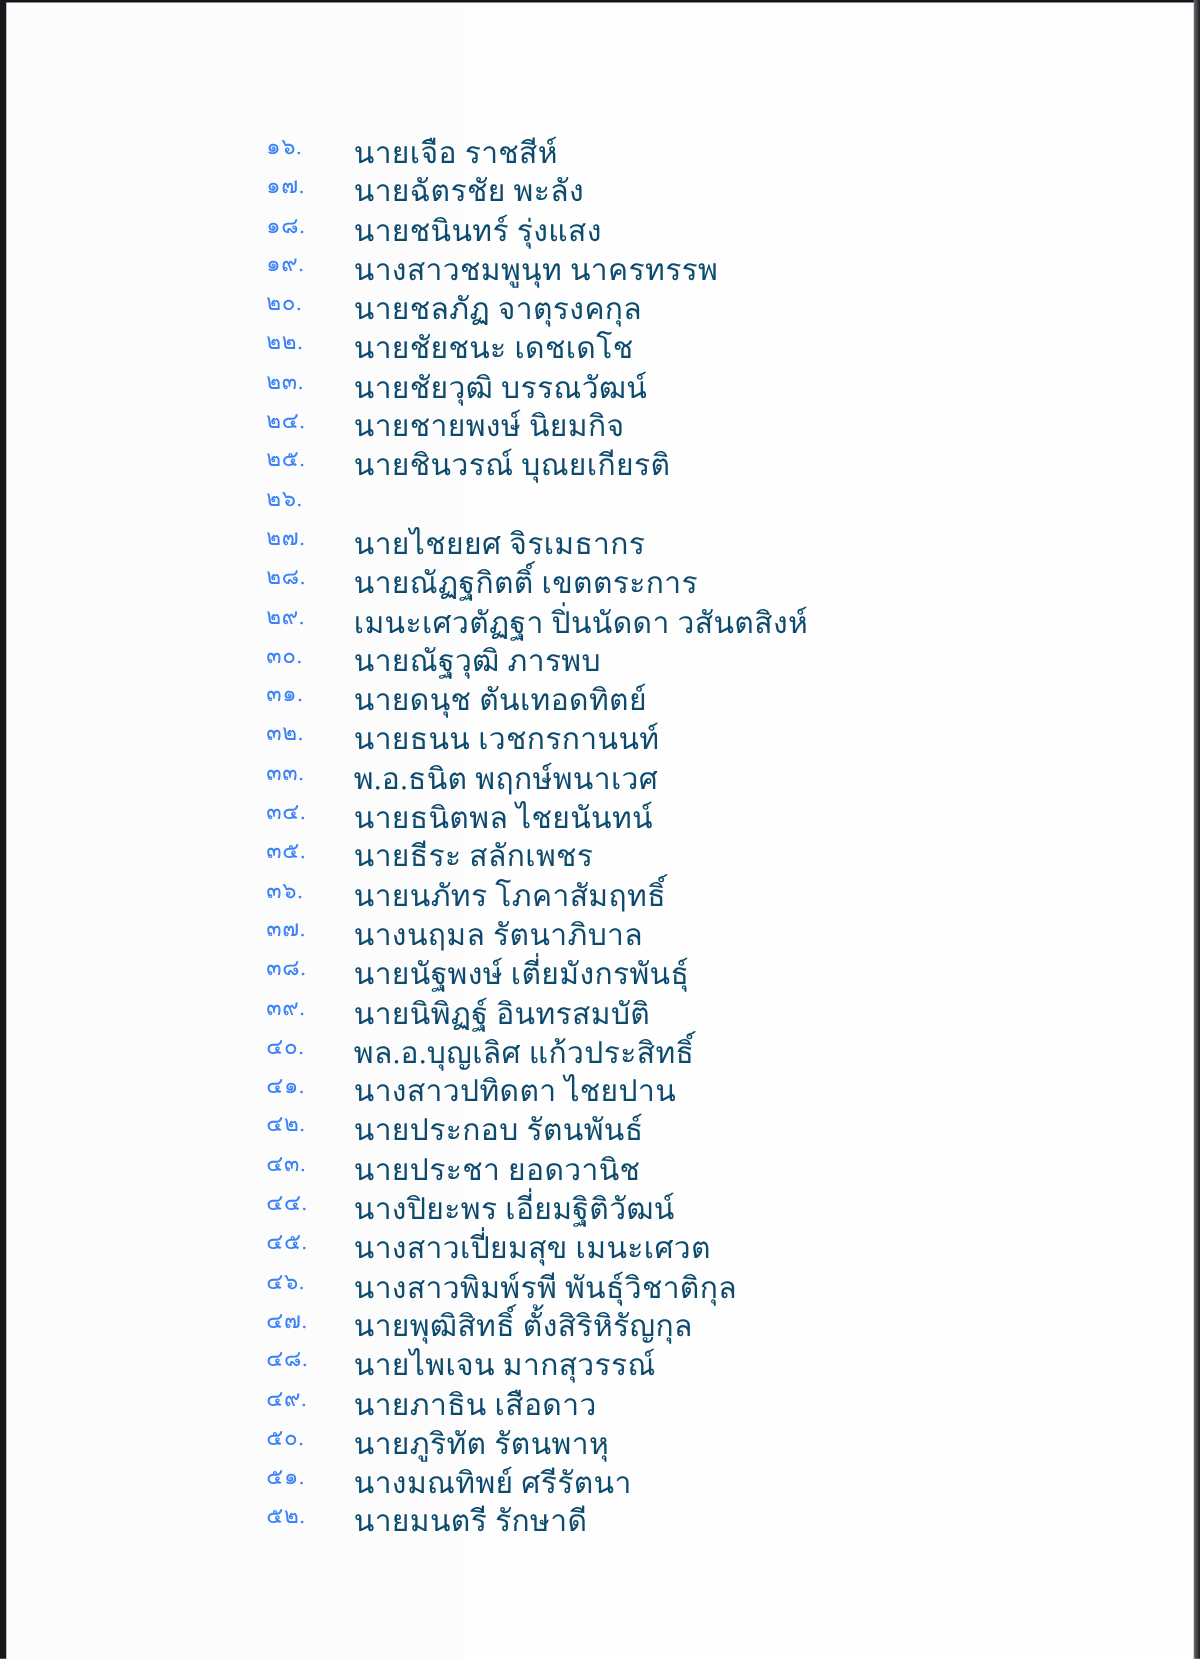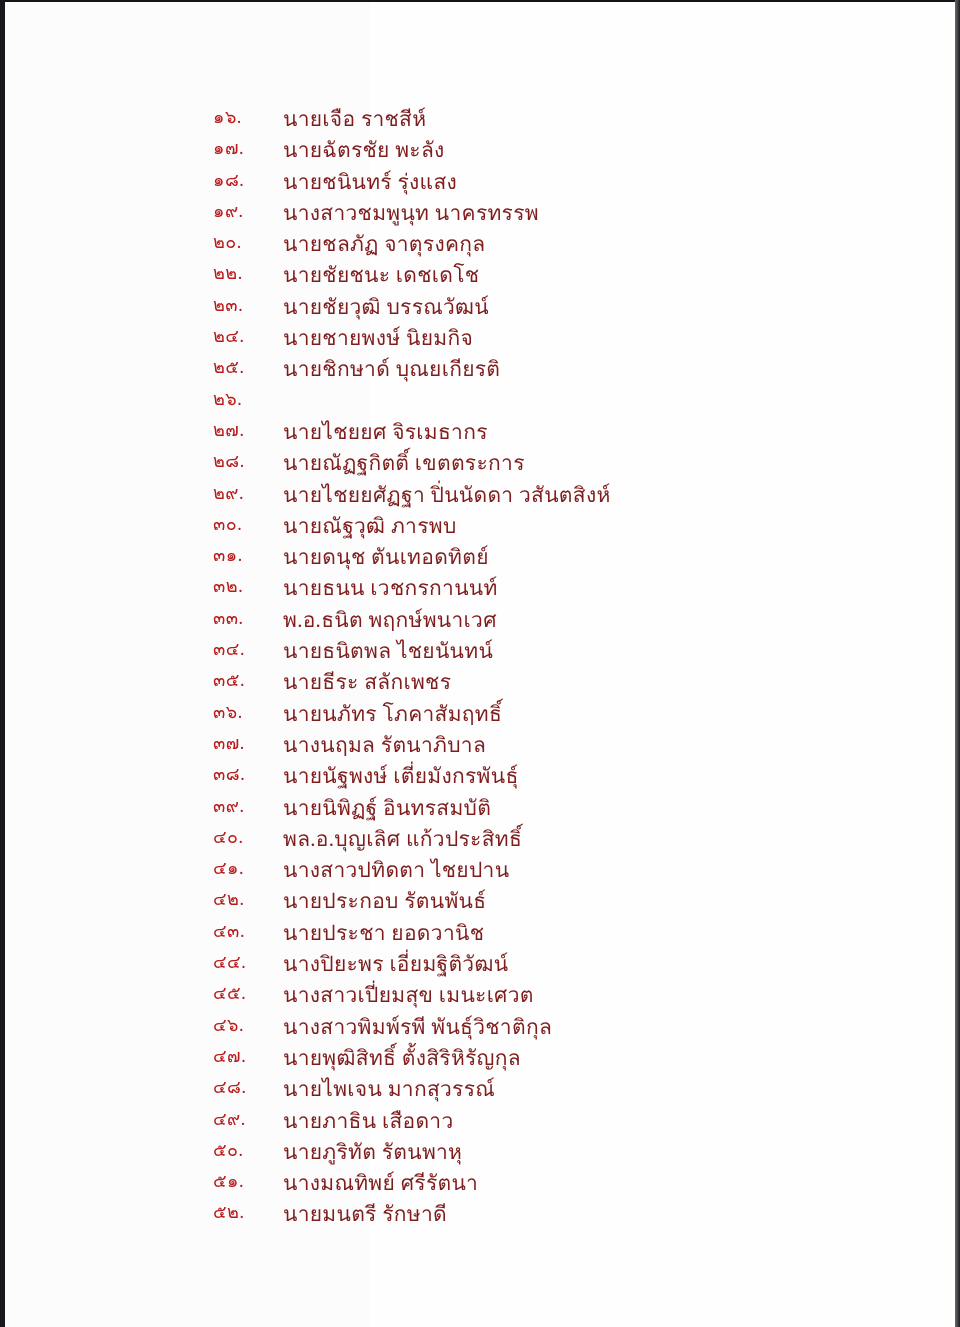--- a/index.html
+++ b/index.html
@@ -47,30 +47,30 @@
   }
   .row {
     position: relative;
     height: 31.3px;
   }
   .row .no {
     position: absolute;
     left: 213px;
     top: 2px;
     font-size: 18px;
-    color: #b91c1c;
+    color: #3b82f6;
     letter-spacing: 0.5px;
     white-space: nowrap;
   }
   .row .name {
     position: absolute;
     left: 283px;
     top: 2px;
-    font-size: 21px;
-    color: #7f1d1d;
+    font-size: 24px;
+    color: #0c4a6e;
     letter-spacing: 0.3px;
     white-space: nowrap;
   }
 </style>
 </head>
 <body>
 
 <div class="scan-tint"></div>
 <div class="edge-top"></div>
 <div class="edge-left"></div>
@@ -113,40 +113,40 @@
     <span class="name">นายชัยวุฒิ  บรรณวัฒน์</span>
   </div>
 
   <div class="row">
     <span class="no">๒๔.</span>
     <span class="name">นายชายพงษ์  นิยมกิจ</span>
   </div>
 
   <div class="row">
     <span class="no">๒๕.</span>
-    <span class="name">นายชิกษาด์  บุณยเกียรติ</span>
+    <span class="name">นายชินวรณ์  บุณยเกียรติ</span>
   </div>
 
   <div class="row">
     <span class="no">๒๖.</span>
   </div>
 
   <div class="row">
     <span class="no">๒๗.</span>
     <span class="name">นายไชยยศ  จิรเมธากร</span>
   </div>
 
   <div class="row">
     <span class="no">๒๘.</span>
     <span class="name">นายณัฏฐกิตติ์  เขตตระการ</span>
   </div>
 
   <div class="row">
     <span class="no">๒๙.</span>
-    <span class="name">นายไชยยศัฏฐา  ปิ่นนัดดา  วสันตสิงห์</span>
+    <span class="name">เมนะเศวตัฏฐา  ปิ่นนัดดา  วสันตสิงห์</span>
   </div>
 
   <div class="row">
     <span class="no">๓๐.</span>
     <span class="name">นายณัฐวุฒิ  ภารพบ</span>
   </div>
 
   <div class="row">
     <span class="no">๓๑.</span>
     <span class="name">นายดนุช  ตันเทอดทิตย์</span>

